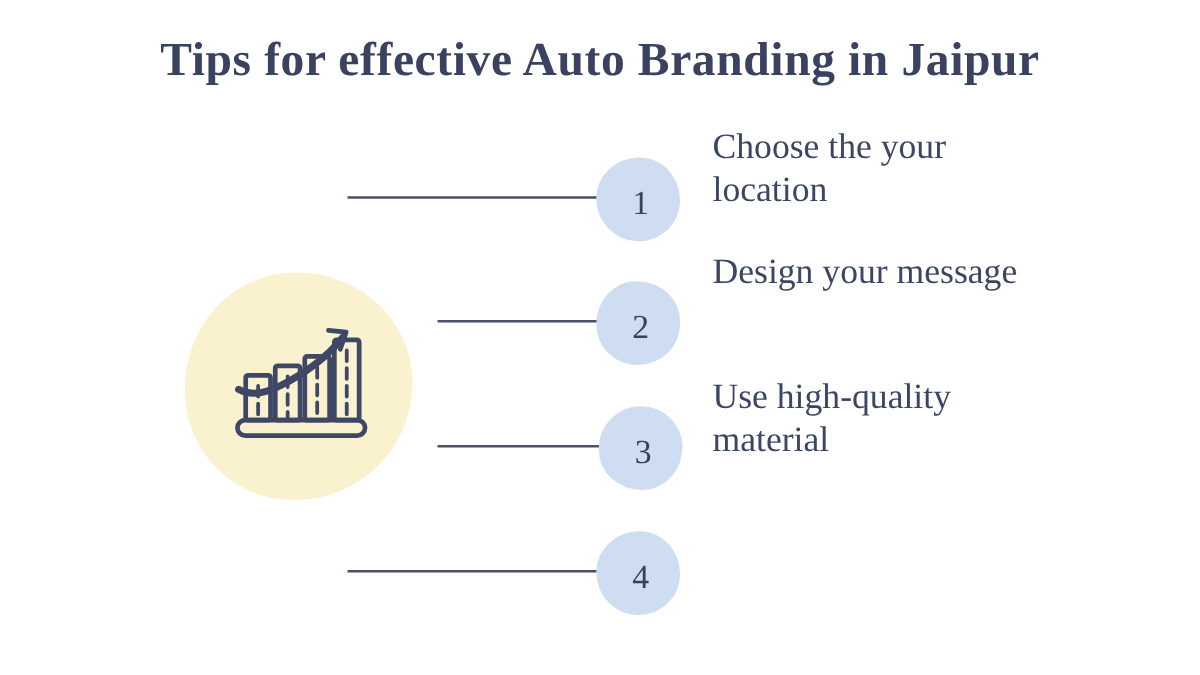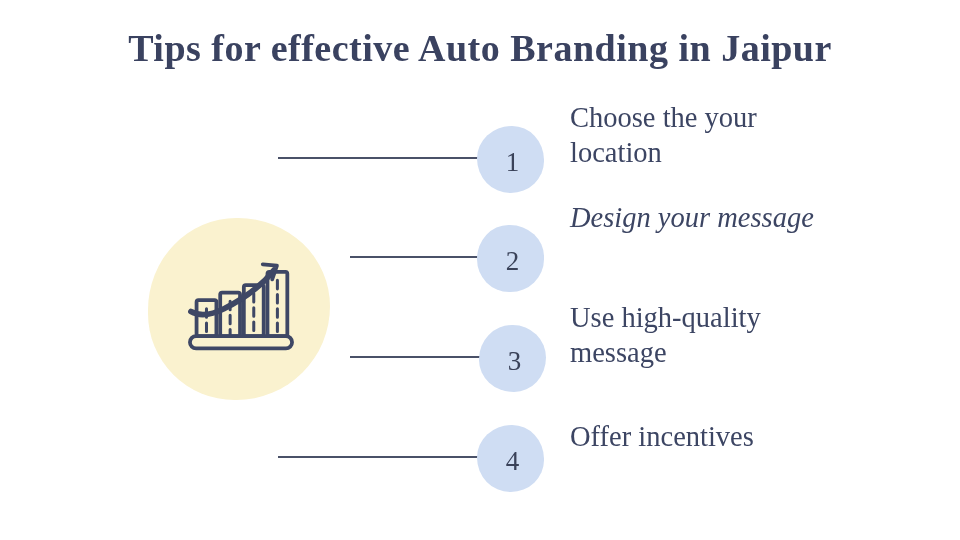--- a/index.html
+++ b/index.html
@@ -74,21 +74,21 @@
   .item-label{
     position:absolute;
     left:570px;
     width:250px;
     font-size:28.5px;
     line-height:35px;
     color:var(--item-text);
     font-weight:500;
   }
   .item-label.t1{top:100px;}
-  .item-label.t2{top:200px;font-style:italic;}
+  .item-label.t2{top:200px;}
   .item-label.t3{top:300px;}
   .item-label.t4{top:419px;}
 </style>
 </head>
 <body>
 
 <div class="stage">
 
   <h1 class="title">Tips for effective Auto Branding in Jaipur</h1>
 
@@ -126,16 +126,15 @@
   </div>
   <div class="num-circle n3">
     <span class="num">3</span>
   </div>
   <div class="num-circle n4">
     <span class="num">4</span>
   </div>
 
   <div class="item-label t1">Choose the your location</div>
   <div class="item-label t2">Design your message</div>
-  <div class="item-label t3">Use high-quality message</div>
-  <div class="item-label t4">Offer incentives</div>
+  <div class="item-label t3">Use high-quality material</div>
 
 </div>
 
 </body></html>

